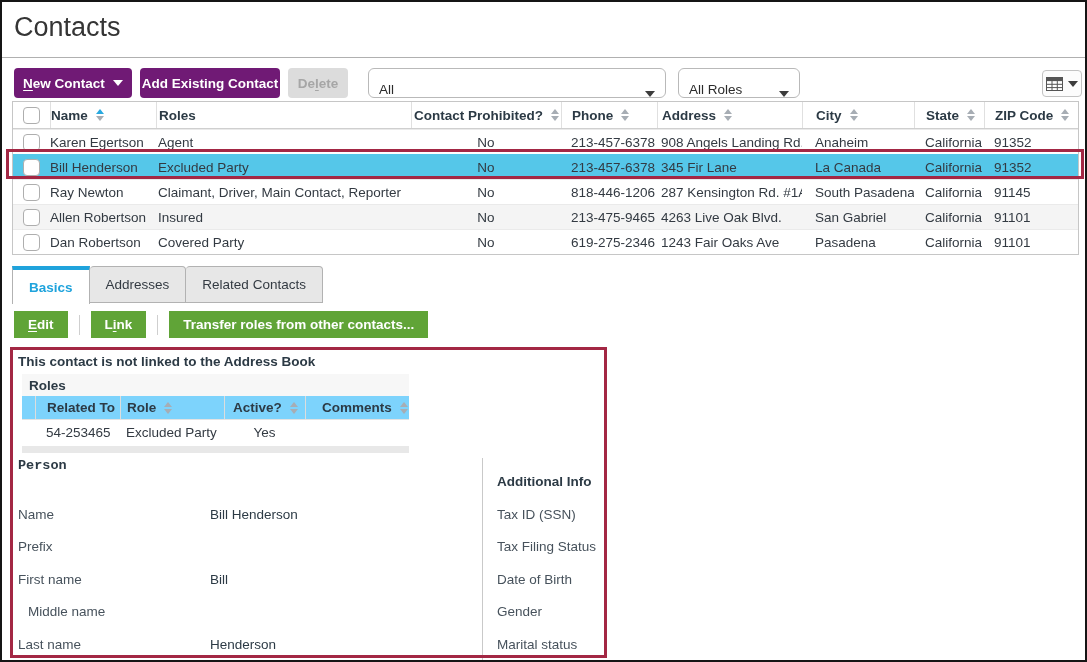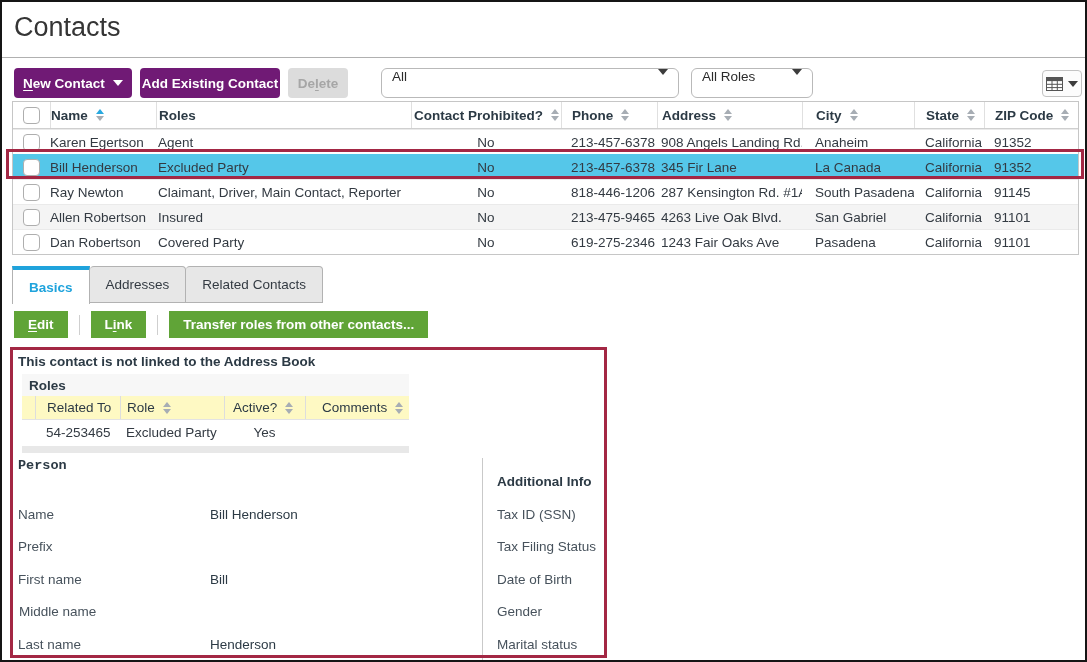--- a/index.html
+++ b/index.html
@@ -21,21 +21,21 @@
     gap:8px; border-radius:4px; font-weight:700; font-size:13.5px; cursor:pointer; border:none;
     font-family:"Liberation Sans", sans-serif;
   }
   .btn-green { background:#701a75; color:#fff; }
   .btn-disabled { background:#dcdcdc; color:#a6a6a6; cursor:default; }
   .btn u, .small-btn u { text-decoration:underline; text-underline-offset:2px; }
   .caret-down-white { width:0; height:0; border-left:5px solid transparent; border-right:5px solid transparent; border-top:6px solid #fff; }
   .caret-down-dark { width:0; height:0; border-left:5px solid transparent; border-right:5px solid transparent; border-top:6px solid #3c3c3c; }
   .select {
     position:absolute; top:0; height:30px; background:#fff; border:1px solid #b9b9b9; border-radius:6px;
-    display:inline-flex; align-items:flex-start; padding:0 10px; color:#2b2b2b; cursor:pointer;margin-left:13px;
+    display:inline-flex; align-items:flex-end; padding:0 10px; color:#2b2b2b; cursor:pointer;
   }
   .select .sel-label { flex:1; }
   .icon-btn {
     position:absolute; top:2px; left:1040px; width:40px; height:27px; background:#fcfcfc;
     border:1px solid #c3c3c3; border-radius:4px; display:inline-flex; align-items:center; justify-content:center; gap:5px; cursor:pointer;
   }
 
   
   .grid { position:absolute; left:10px; top:99px; width:1067px; background:#fff; border:1px solid #c6c6c6; }
   .g-head { display:flex; height:27px; align-items:center; border-bottom:1px solid #cfcfcf; font-weight:700; color:#2c3a45; background:#fff; }
@@ -89,21 +89,21 @@
     font-family:"Liberation Sans", sans-serif;
   }
   .v-sep { width:1px; height:20px; background:#cfcfcf; }
 
   
   .panel { position:absolute; left:8px; top:345px; width:597px; height:311px; border:3px solid #a32744; background:#fff; }
   .panel-msg { position:absolute; left:5px; top:4px; font-weight:700; color:#2c3a45; }
 
   .roles-table { position:absolute; left:9px; top:24px; width:387px; }
   .rt-title { height:22px; background:#f7f7f7; font-weight:700; color:#2c3a45; padding-left:7px; display:flex; align-items:center; }
-  .rt-head { display:flex; height:24px; background:#fef9c3; font-weight:400; color:#2c3a45; align-items:flex-end; border-bottom:1px solid #e3e3e3; }
+  .rt-head { display:flex; height:24px; background:#7dd3fc; font-weight:700; color:#2c3a45; align-items:flex-end; border-bottom:1px solid #e3e3e3; }
   .rt-head .rt-cell { display:flex; align-items:center; gap:8px; height:100%; border-left:1px solid #ddd; }
   .rt-row { display:flex; height:24px; align-items:center; background:#fff; }
   .rt-indent { width:13px; }
   .rt-related { width:85px; padding-left:11px; }
   .rt-role { width:104px; padding-left:6px; }
   .rt-active { width:81px; padding-left:8px; }
   .rt-row .rt-active { text-align:center; padding-left:0; justify-content:center; display:flex; }
   .rt-comments { flex:1; padding-left:16px; }
   .rt-scroll { height:7px; background:#e8e8e8; margin-top:2px; }
 
@@ -357,21 +357,21 @@
     </div>
 
     <div class="section-title" style="left:5px; top:108px;font-family:Liberation Mono, monospace;">Person</div>
 
     <div class="field-label" style="left:5px; top:157px;">Name</div>
     <div class="field-value" style="left:197px; top:157px;">Bill Henderson</div>
     <div class="field-label" style="left:5px; top:189px;">Prefix</div>
     <div class="field-value" style="left:197px; top:189px;"></div>
     <div class="field-label" style="left:5px; top:222px;">First name</div>
     <div class="field-value" style="left:197px; top:222px;">Bill</div>
-    <div class="field-label" style="left:6px; top:254px;">Middle name</div>
+    <div class="field-label" style="left:15px; top:254px;">Middle name</div>
     <div class="field-value" style="left:197px; top:254px;"></div>
     <div class="field-label" style="left:5px; top:287px;">Last name</div>
     <div class="field-value" style="left:197px; top:287px;">Henderson</div>
 
     <div class="panel-divider"></div>
 
     <div class="section-title" style="left:484px; top:124px;">Additional Info</div>
     <div class="field-label" style="left:484px; top:157px;">Tax ID (SSN)</div>
     <div class="field-label" style="left:484px; top:189px;">Tax Filing Status</div>
     <div class="field-label" style="left:484px; top:222px;">Date of Birth</div>

